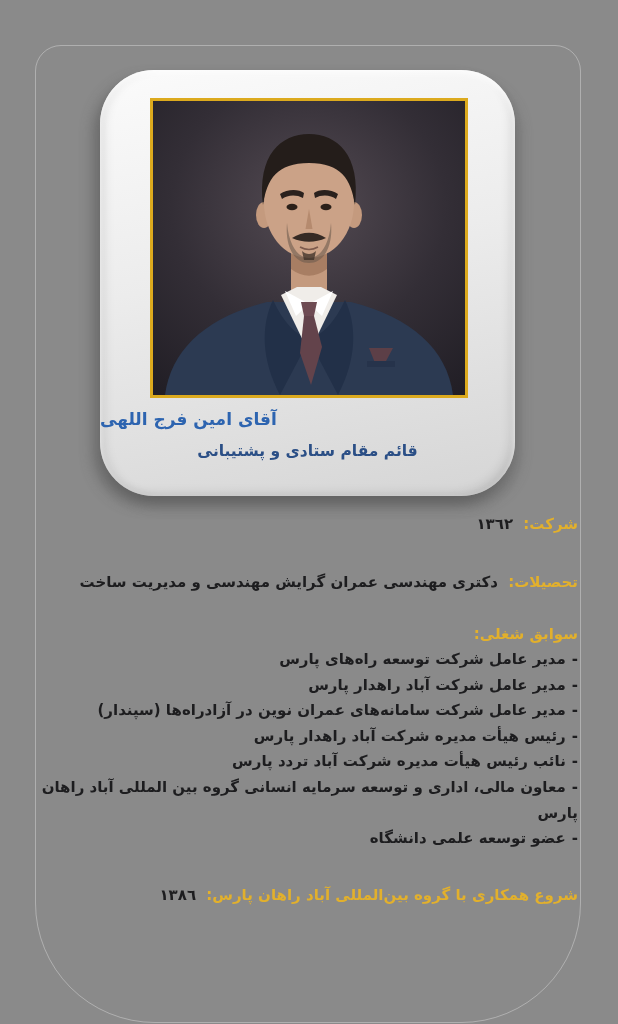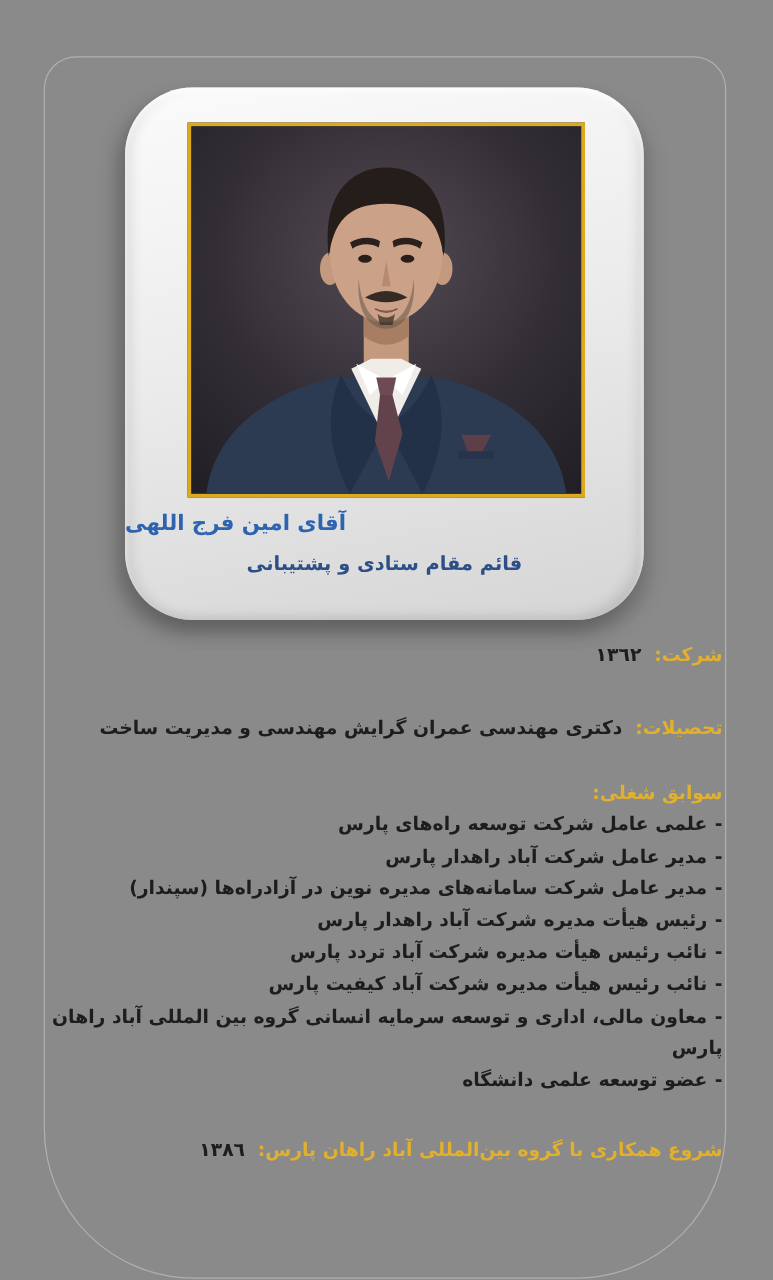--- a/index.html
+++ b/index.html
@@ -165,26 +165,25 @@
     <div class="line line-edu">
       <span class="label">تحصیلات:</span>
       <span class="value">دکتری مهندسی عمران گرایش مهندسی و مدیریت ساخت</span>
     </div>
 
     <div class="line">
       <span class="label">سوابق شغلی:</span>
     </div>
 
     <ul class="experience-list">
-      <li><span class="bullet">-</span><span>علمی عامل شرکت توسعه راه‌های پارس</span></li>
+      <li><span class="bullet">-</span><span>مدیر عامل شرکت توسعه راه‌های پارس</span></li>
       <li><span class="bullet">-</span><span>مدیر عامل شرکت آباد راهدار پارس</span></li>
-      <li><span class="bullet">-</span><span>مدیر عامل شرکت سامانه‌های مدیره نوین در آزادراه‌ها (سپندار)</span></li>
+      <li><span class="bullet">-</span><span>مدیر عامل شرکت سامانه‌های عمران نوین در آزادراه‌ها (سپندار)</span></li>
       <li><span class="bullet">-</span><span>رئیس هیأت مدیره شرکت آباد راهدار پارس</span></li>
       <li><span class="bullet">-</span><span>نائب رئیس هیأت مدیره شرکت آباد تردد پارس</span></li>
-      <li><span class="bullet">-</span><span>نائب رئیس هیأت مدیره شرکت آباد کیفیت پارس</span></li>
       <li><span class="bullet">-</span><span>معاون مالی، اداری و توسعه سرمایه انسانی گروه بین المللی آباد راهان پارس</span></li>
       <li><span class="bullet">-</span><span>عضو توسعه علمی دانشگاه</span></li>
     </ul>
 
     <div class="line line-start">
       <span class="label">شروع همکاری با گروه بین‌المللی آباد راهان پارس:</span>
       <span class="value">١٣٨٦</span>
     </div>
 
   </div>

